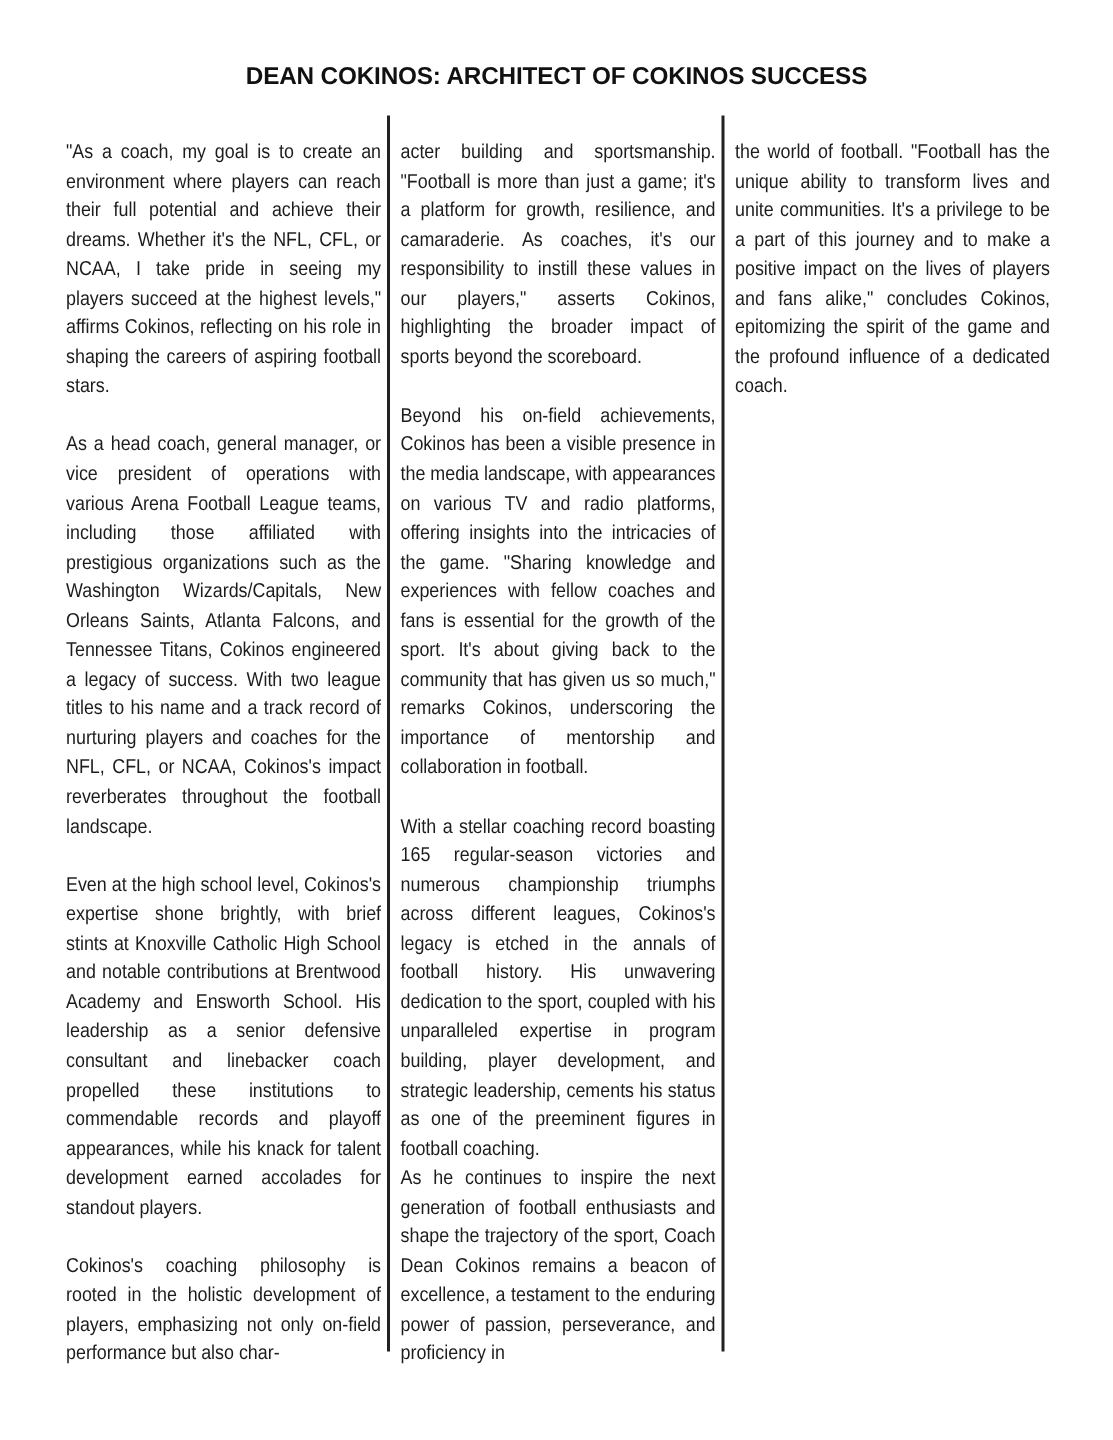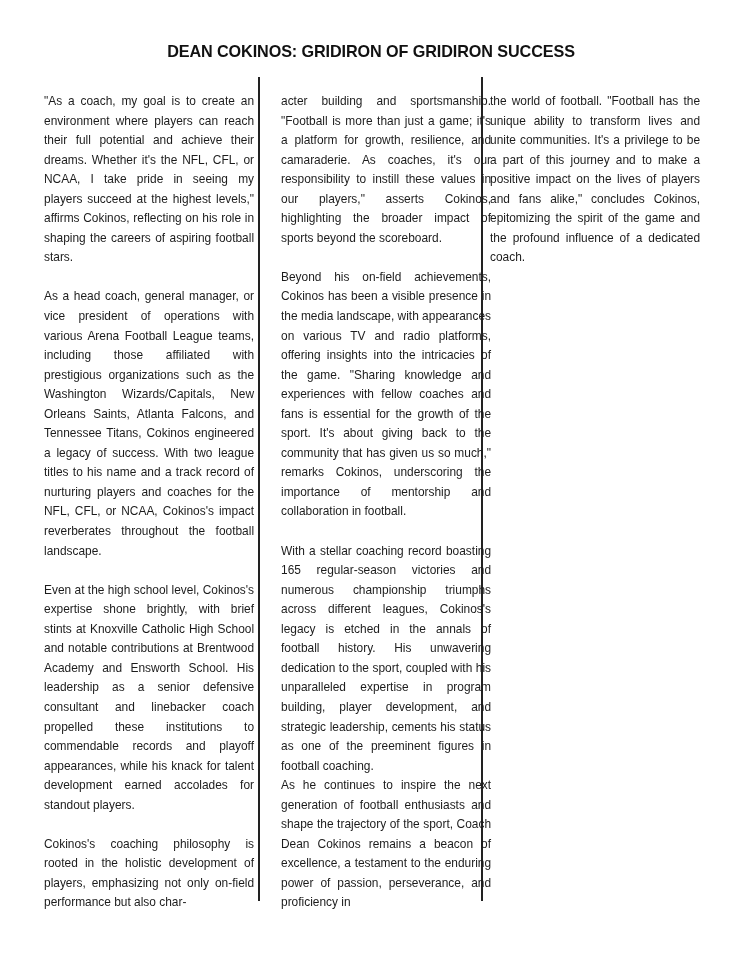--- a/index.html
+++ b/index.html
@@ -12,30 +12,30 @@
   .col {
     position: absolute; top: 91px; width: 210px;
     font-family: "Liberation Sans", sans-serif; font-size: 13.4px; line-height: 19.55px;
     text-align: justify; hyphens: manual; color: #1c1c1c;
     transform-origin: left top;
   }
   .col-inner { width: 236px; transform: scaleX(0.89); transform-origin: left top; }
   .col p { margin: 0 0 19.55px 0; }
   .col p.tight { margin-bottom: 0; }
   #col1 { left: 44px; }
-  #col2 { left: 281px; }
+  #col2 { left: 267px; }
   #col3 { left: 490px; }
   .divider { position: absolute; top: 77px; height: 824px; width: 1.5px; background: #222; }
   #div1 { left: 258px; }
   #div2 { left: 481px; }
 </style>
 </head>
 <body>
 
-<div class="title">DEAN COKINOS: GRIDIRON OF GRIDIRON SUCCESS</div>
+<div class="title">DEAN COKINOS: ARCHITECT OF COKINOS SUCCESS</div>
 
 <div class="divider" id="div1"></div>
 <div class="divider" id="div2"></div>
 
 <div class="col" id="col1">
   <div class="col-inner">
     <p>"As a coach, my goal is to create an environment where players can reach their full potential and achieve their dreams. Whether it's the NFL, CFL, or NCAA, I take pride in seeing my players succeed at the highest levels," affirms Cokinos, reflecting on his role in shaping the careers of aspiring football stars.</p>
     <p>As a head coach, general manag­er, or vice president of operations with various Arena Football League teams, including those affiliated with prestigious organizations such as the Washington Wizards/Cap­itals, New Orleans Saints, Atlan­ta Falcons, and Tennessee Titans, Cokinos engineered a legacy of success. With two league titles to his name and a track record of nur­turing players and coaches for the NFL, CFL, or NCAA, Cokinos's im­pact reverberates throughout the football landscape.</p>
     <p>Even at the high school level, Cokinos's expertise shone brightly, with brief stints at Knoxville Catholic High School and notable contribu­tions at Brentwood Academy and Ensworth School. His leadership as a senior defensive consultant and linebacker coach propelled these institutions to commendable records and playoff appearances, while his knack for talent develop­ment earned accolades for standout players.</p>
     <p>Cokinos's coaching philosophy is rooted in the holistic development of players, emphasizing not only on-field performance but also char-</p>

